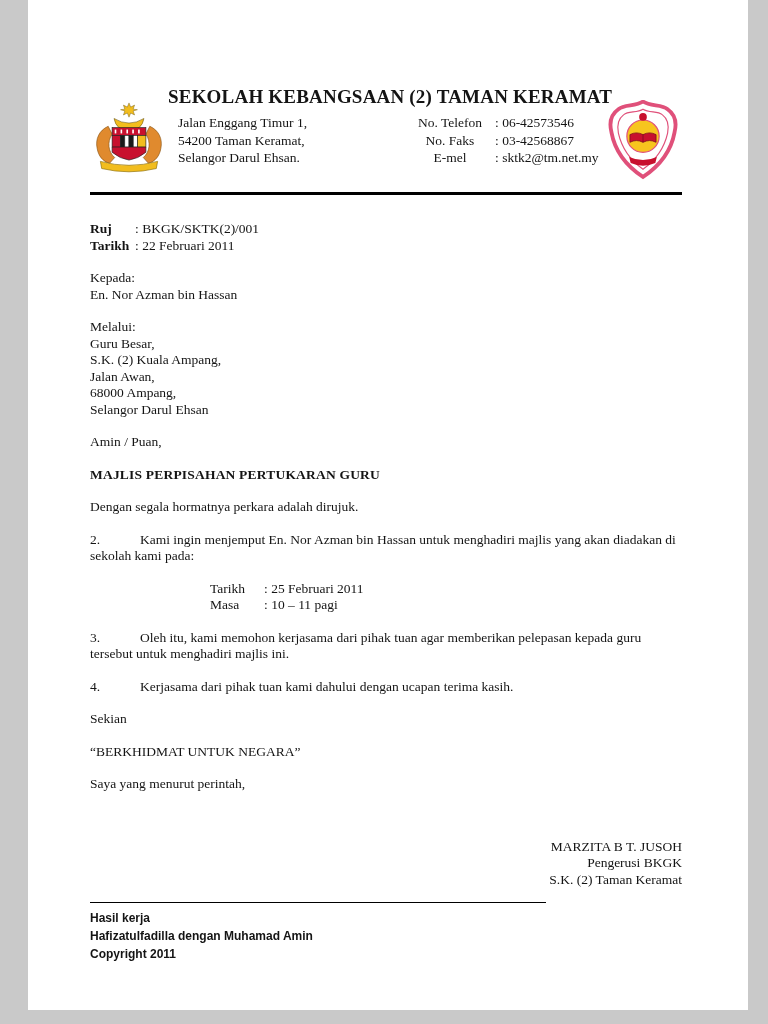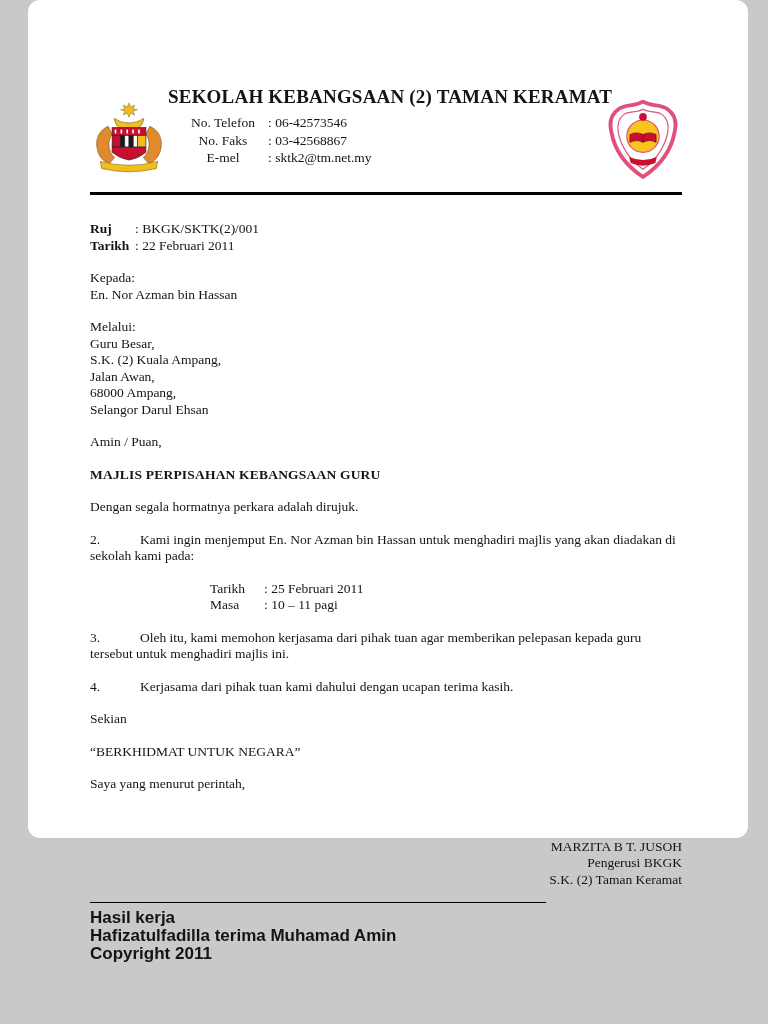--- a/index.html
+++ b/index.html
@@ -7,23 +7,22 @@
   body {
     background:#c9c9c9;
     font-family:"Liberation Serif", serif;
     color:#141414;
     position:relative;
     overflow:hidden;
   }
   .page {
     position:absolute;
     left:28px; top:0;
-    width:720px; height:838px;
+    width:720px; height:1010px;
     background:#ffffff;
-    border-radius:12px;
   }
   .content { padding:86px 66px 0 62px; }
 
   
   .letterhead { display:flex; align-items:flex-start; }
   .logo { flex:0 0 78px; margin-top:14px; }
   .logo svg { display:block; }
   .head-center { flex:1; min-width:0; }
   .school-name {
     text-align:center;
@@ -49,21 +48,21 @@
   .signature { margin-top:46px;text-align:right; }
   .sig-divider {
     margin-top:14px;
     width:456px;
     border-bottom:1.3px solid #000;
   }
   .credits {
     margin-top:6px;
     font-family:"Liberation Sans", sans-serif;
     font-weight:bold;
-    font-size:17px;
+    font-size:12px;
     line-height:18px;
   }
 </style>
 </head>
 <body>
 
 <div class="page">
   <div class="content">
 
     <header class="letterhead">
@@ -90,20 +89,25 @@
               <rect x="65" y="43" width="2.5" height="6"></rect>
             <rect x="74" y="43" width="2.5" height="6"></rect>
           </g>
           <path d="M16 92 Q60 104 104 92 L102 103 Q60 113 18 103 Z" fill="#f2bd1e" stroke="#8a6a00" stroke-width="1"></path>
         </svg>
       </div>
 
       <div class="head-center">
         <h1 class="school-name">SEKOLAH KEBANGSAAN (2) TAMAN KERAMAT</h1>
         <div class="head-cols">
+          <div class="addr">
+            <div>Jalan Enggang Timur 1,</div>
+            <div>54200 Taman Keramat,</div>
+            <div>Selangor Darul Ehsan.</div>
+          </div>
           <div class="contact">
             <div class="crow">
               <span class="clabel">No. Telefon</span><span class="cval">: 06-42573546</span>
             </div>
             <div class="crow">
               <span class="clabel">No. Faks</span><span class="cval">: 03-42568867</span>
             </div>
             <div class="crow">
               <span class="clabel">E-mel</span><span class="cval">: sktk2@tm.net.my</span>
             </div>
@@ -146,21 +150,21 @@
         <div>Melalui:</div>
         <div>Guru Besar,</div>
         <div>S.K. (2) Kuala Ampang,</div>
         <div>Jalan Awan,</div>
         <div>68000 Ampang,</div>
         <div>Selangor Darul Ehsan</div>
       </div>
 
       <p class="block">Amin / Puan,</p>
 
-      <p class="block subject">MAJLIS PERPISAHAN KEBANGSAAN GURU</p>
+      <p class="block subject">MAJLIS PERPISAHAN PERTUKARAN GURU</p>
 
       <p class="block">Dengan segala hormatnya perkara adalah dirujuk.</p>
 
       <p class="block">
         <span class="num">2.</span><span>Kami ingin menjemput En. Nor Azman bin Hassan untuk menghadiri majlis yang akan diadakan di sekolah kami pada:</span>
       </p>
 
       <div class="block event">
         <div>
           <span class="elabel">Tarikh</span><span>: 25 Februari 2011</span>
@@ -187,19 +191,19 @@
       <div class="signature">
         <div>MARZITA B T. JUSOH</div>
         <div>Pengerusi BKGK</div>
         <div>S.K. (2) Taman Keramat</div>
       </div>
 
       <div class="sig-divider"></div>
 
       <footer class="credits">
         <div>Hasil kerja</div>
-        <div>Hafizatulfadilla terima Muhamad Amin</div>
+        <div>Hafizatulfadilla dengan Muhamad Amin</div>
         <div>Copyright 2011</div>
       </footer>
 
     </main>
   </div>
 </div>
 
 </body></html>

